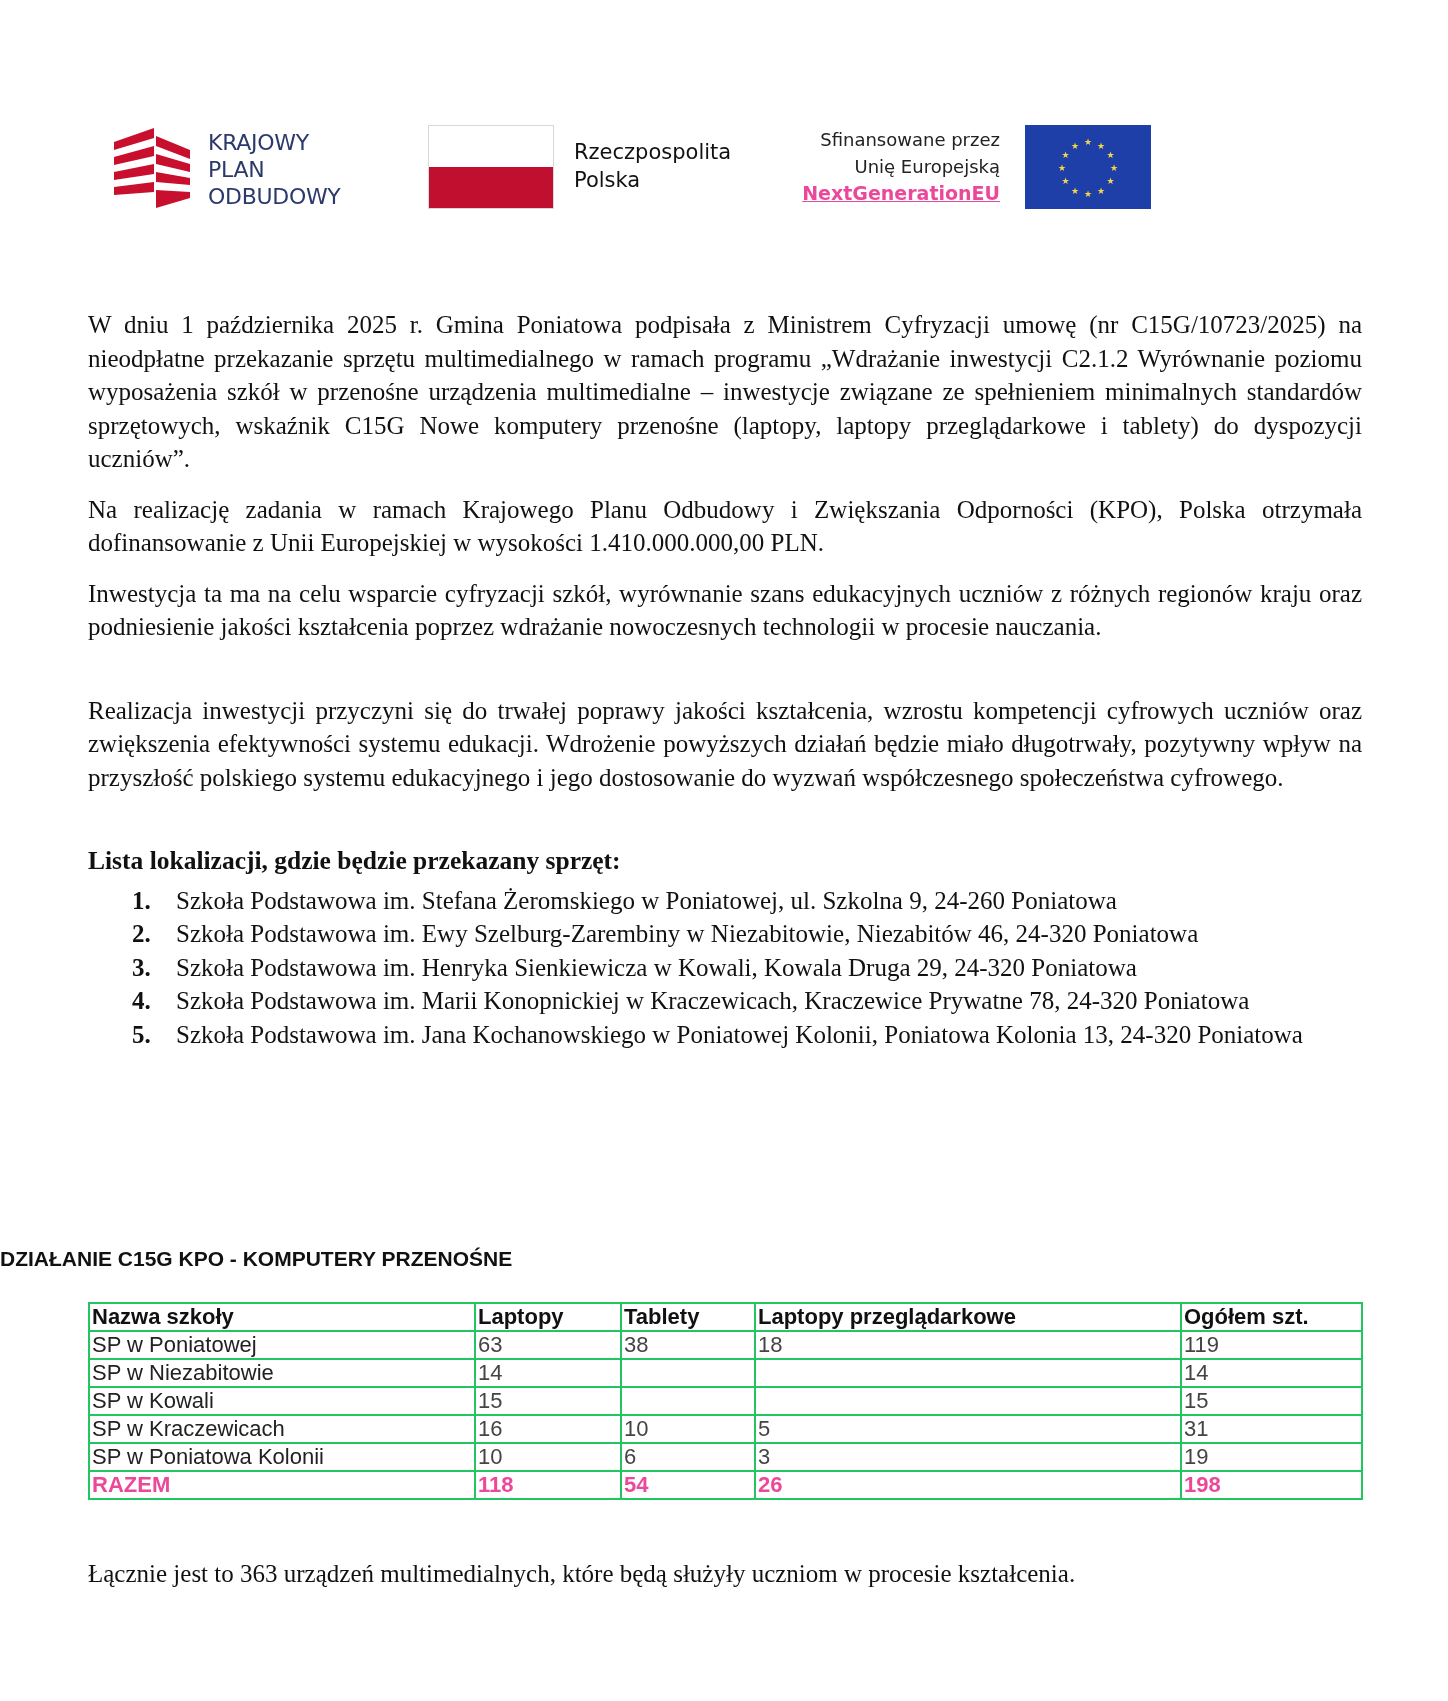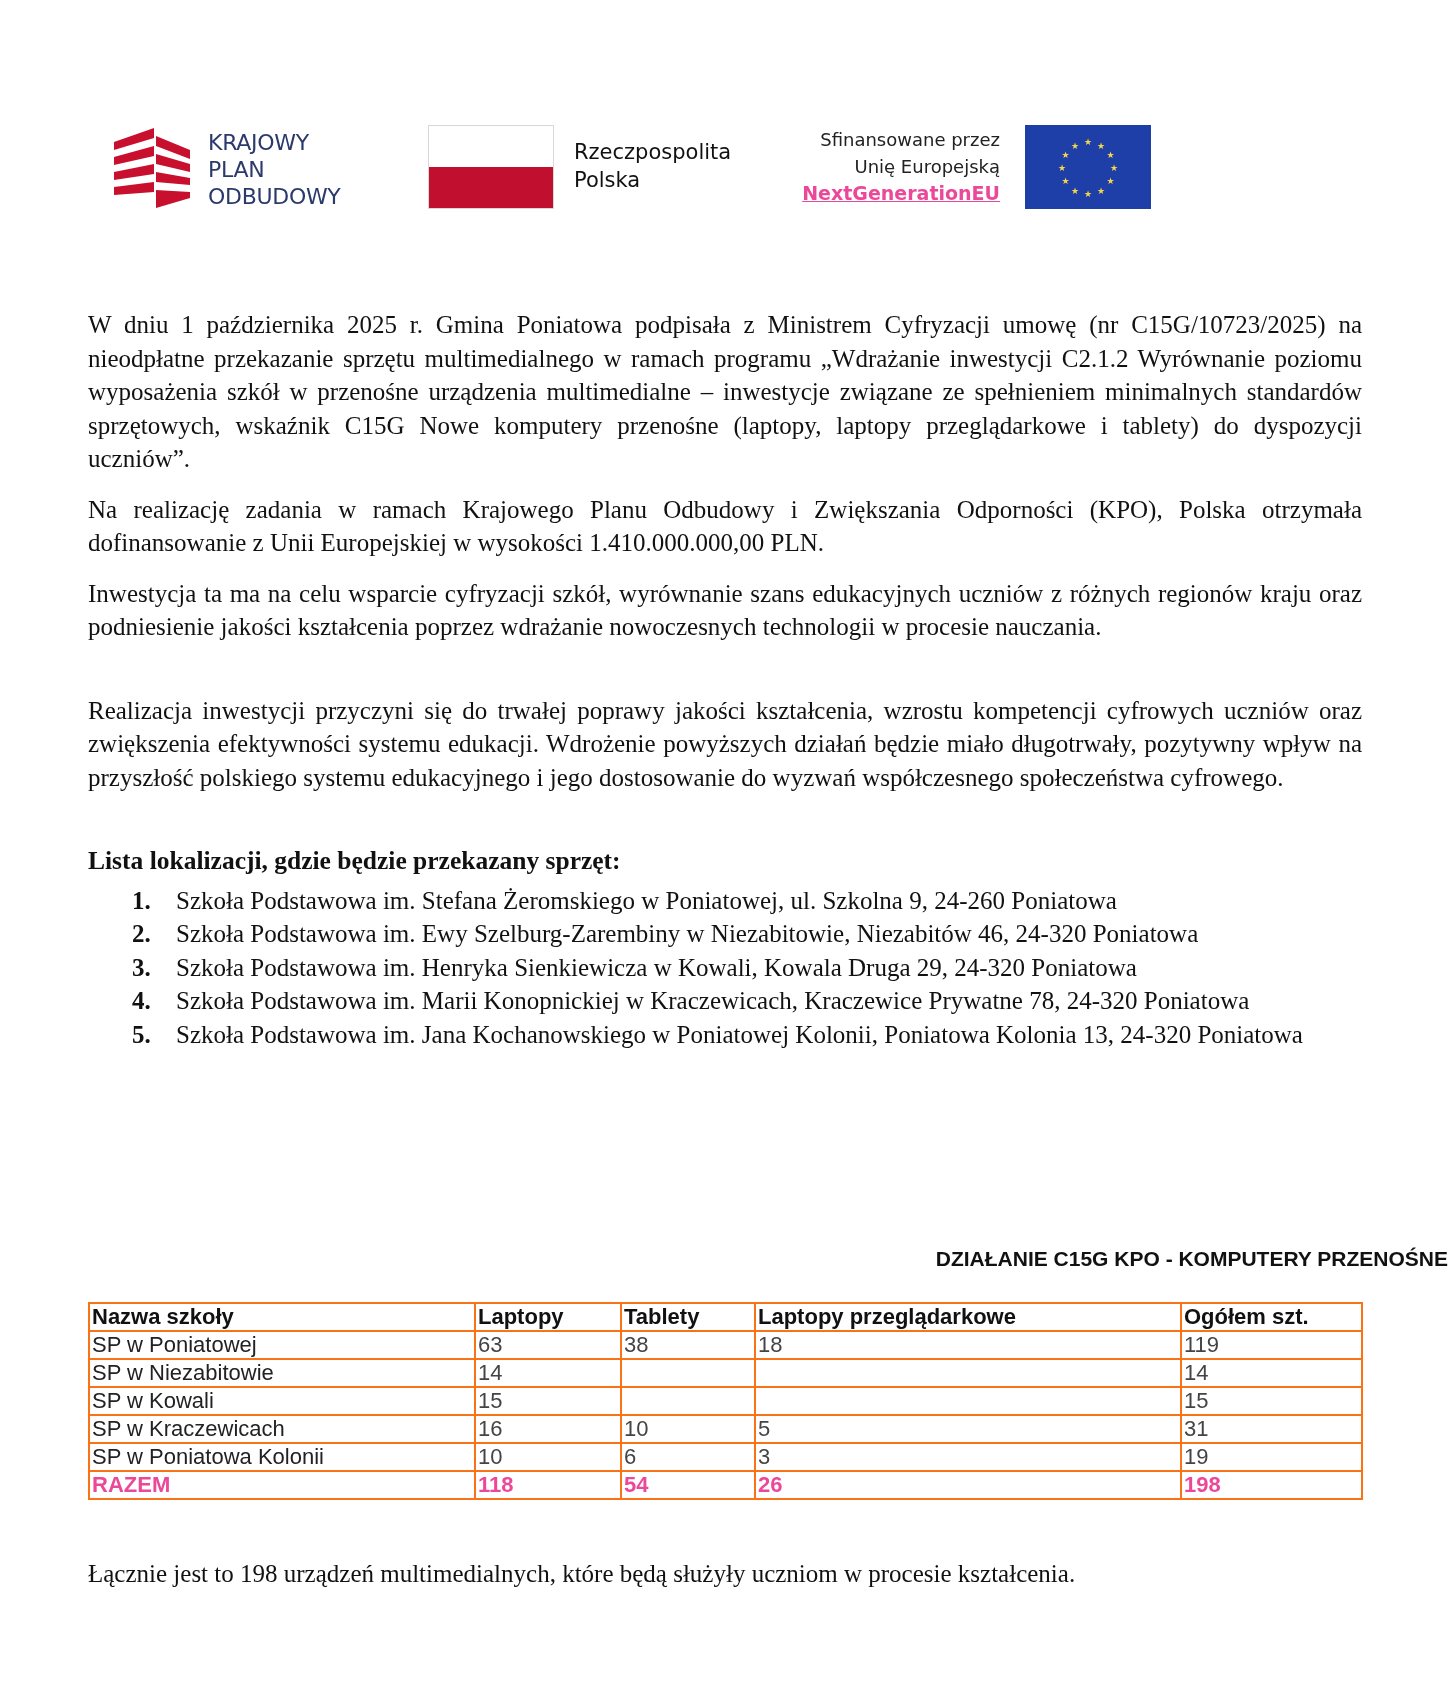--- a/index.html
+++ b/index.html
@@ -121,38 +121,38 @@
       position: absolute;
       left: 44px;
       top: 0;
       font-weight: bold;
     }
     .table-title {
       position: absolute;
       top: 1247px;
       left: 0;
       width: 1448px;
-      text-align: right;
+      text-align: left;
       font-family: "Liberation Sans", sans-serif;
       font-weight: bold;
       font-size: 21px;
       color: #111111;
     }
     table.devices {
       position: absolute;
       top: 1302px;
       left: 88px;
       width: 1275px;
       border-collapse: collapse;
       font-family: "Liberation Sans", sans-serif;
       font-size: 22px;
       color: #222222;
     }
     table.devices td, table.devices th {
-      border: 2px solid #f97316;
+      border: 2px solid #22c55e;
       padding: 0 2px;
       height: 26px;
       line-height: 26px;
       text-align: left;
       vertical-align: middle;
       white-space: nowrap;
     }
     table.devices th {
       font-weight: bold;
       color: #111111;
@@ -310,13 +310,13 @@
     <tr class="total">
       <td>RAZEM</td>
       <td>118</td>
       <td>54</td>
       <td>26</td>
       <td>198</td>
     </tr>
   </tbody>
 </table>
 
-<div class="summary">Łącznie jest to 198 urządzeń multimedialnych, które będą służyły uczniom w procesie kształcenia.</div>
+<div class="summary">Łącznie jest to 363 urządzeń multimedialnych, które będą służyły uczniom w procesie kształcenia.</div>
 
 </body></html>

